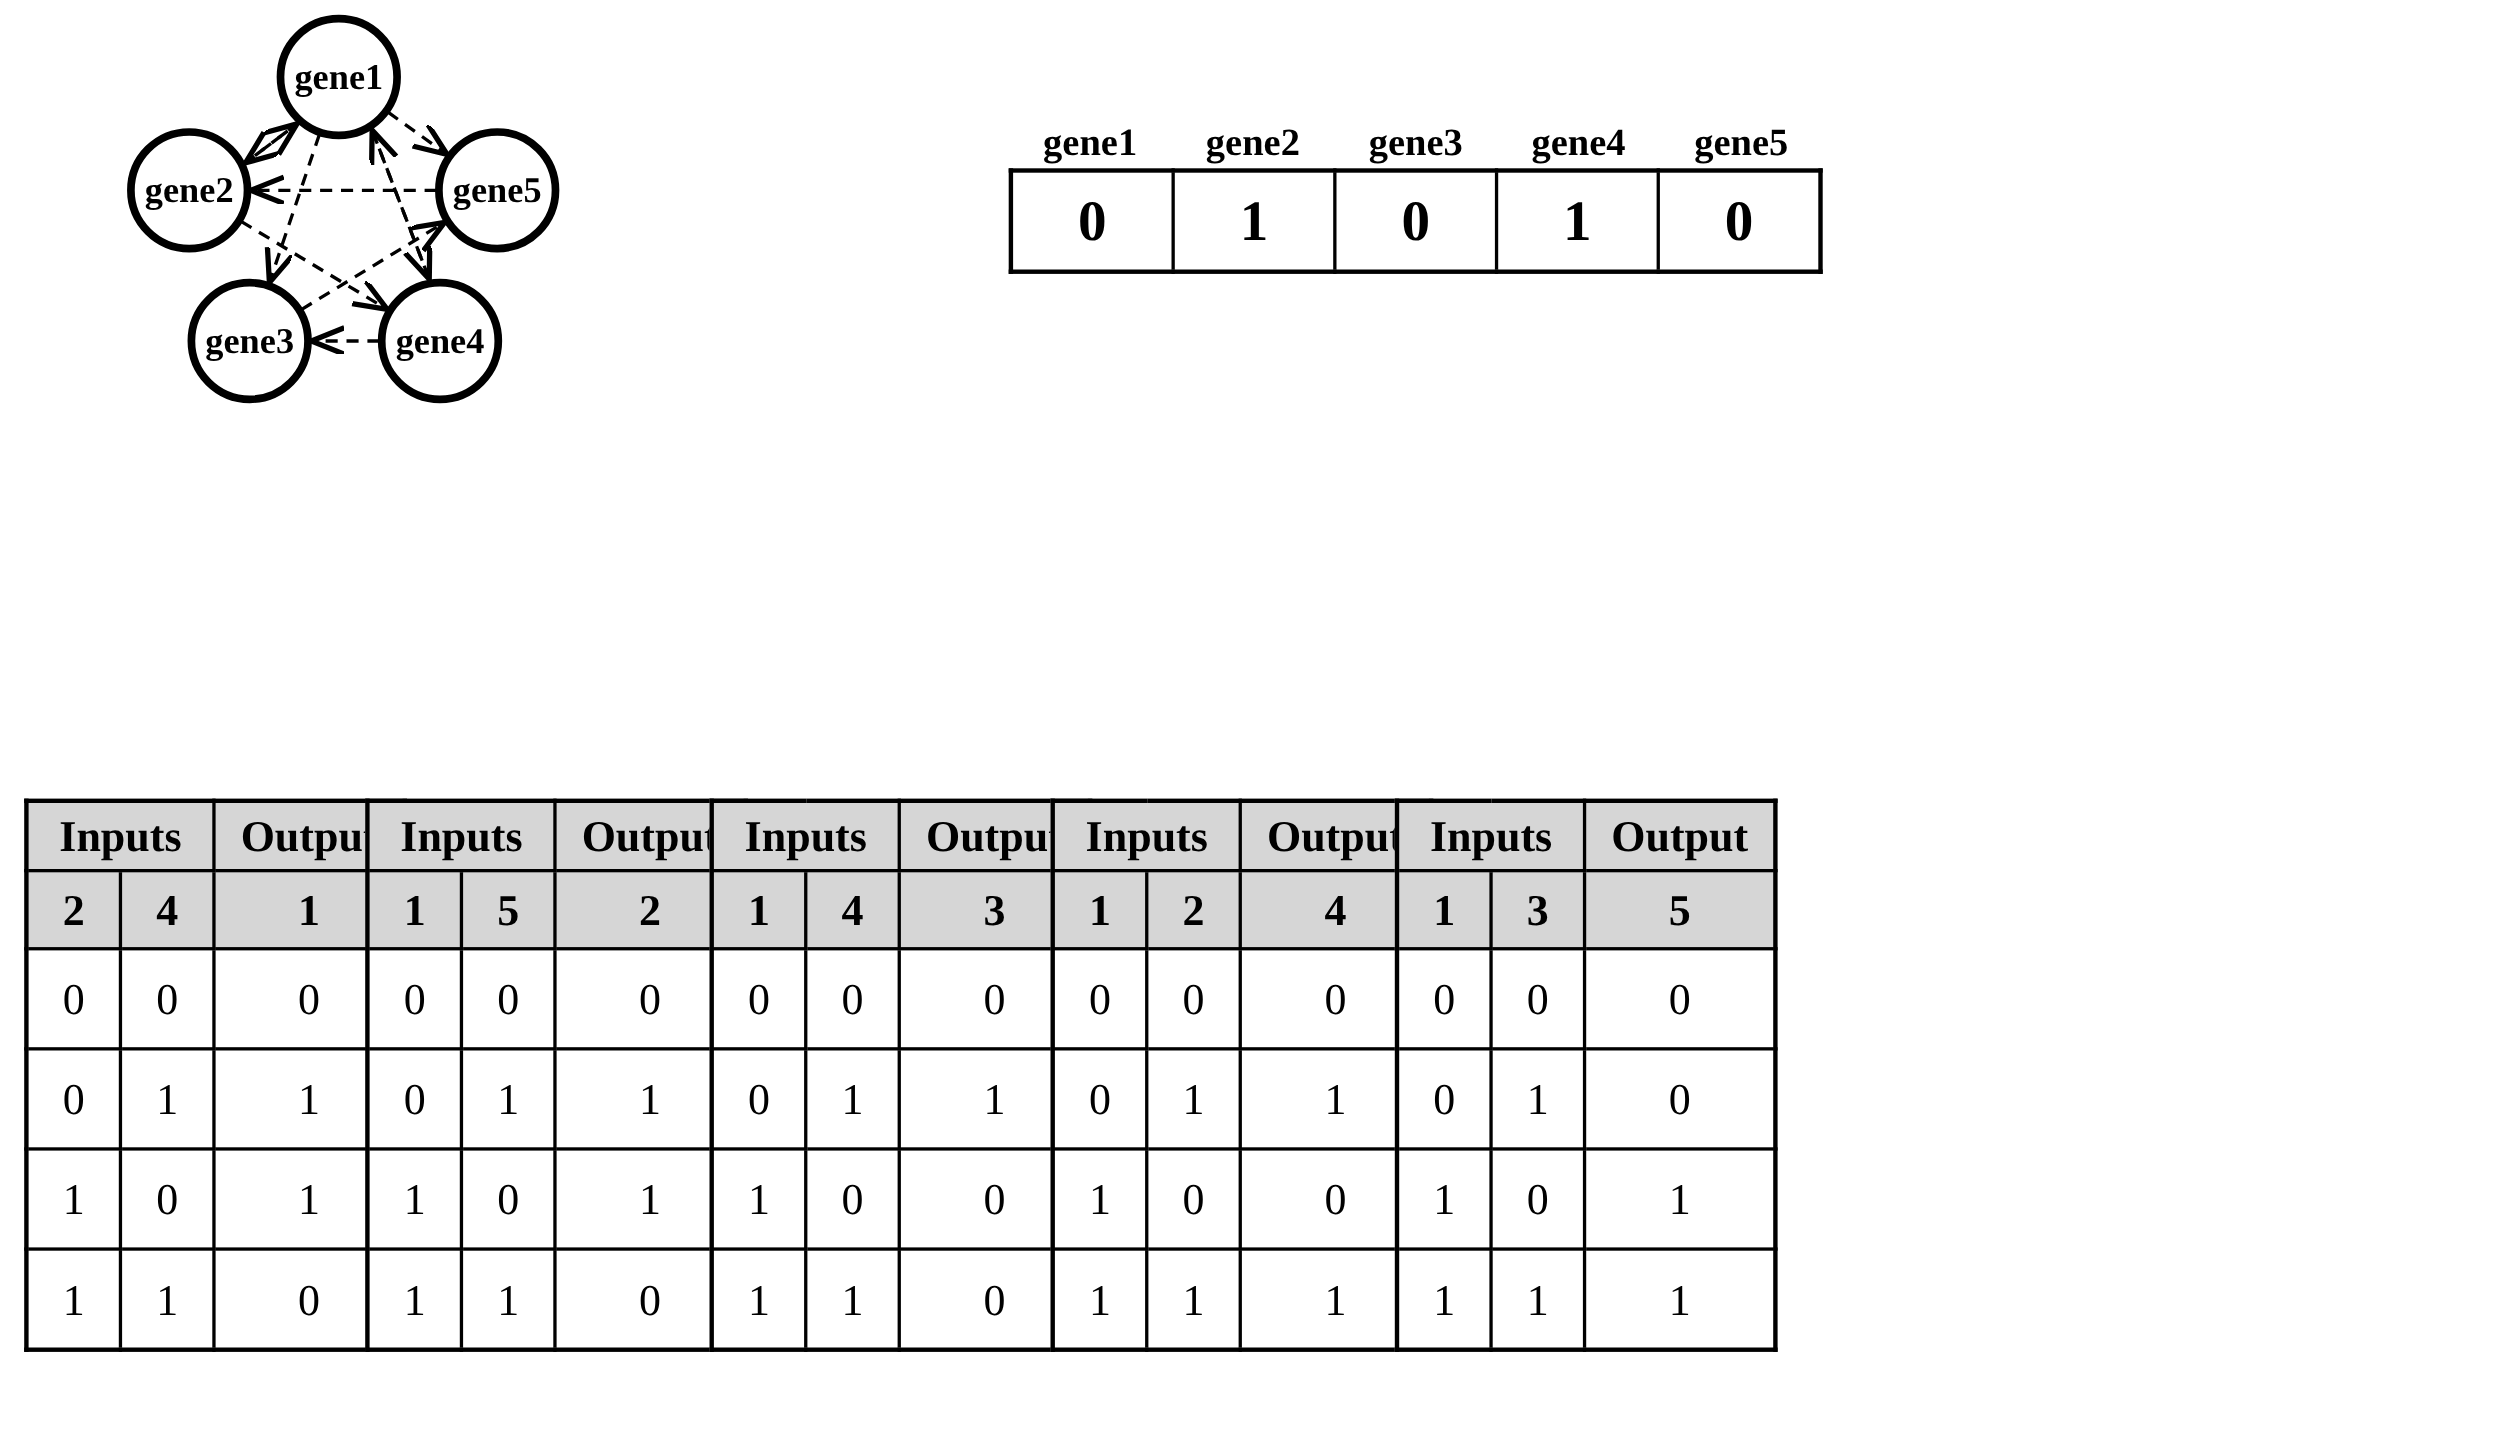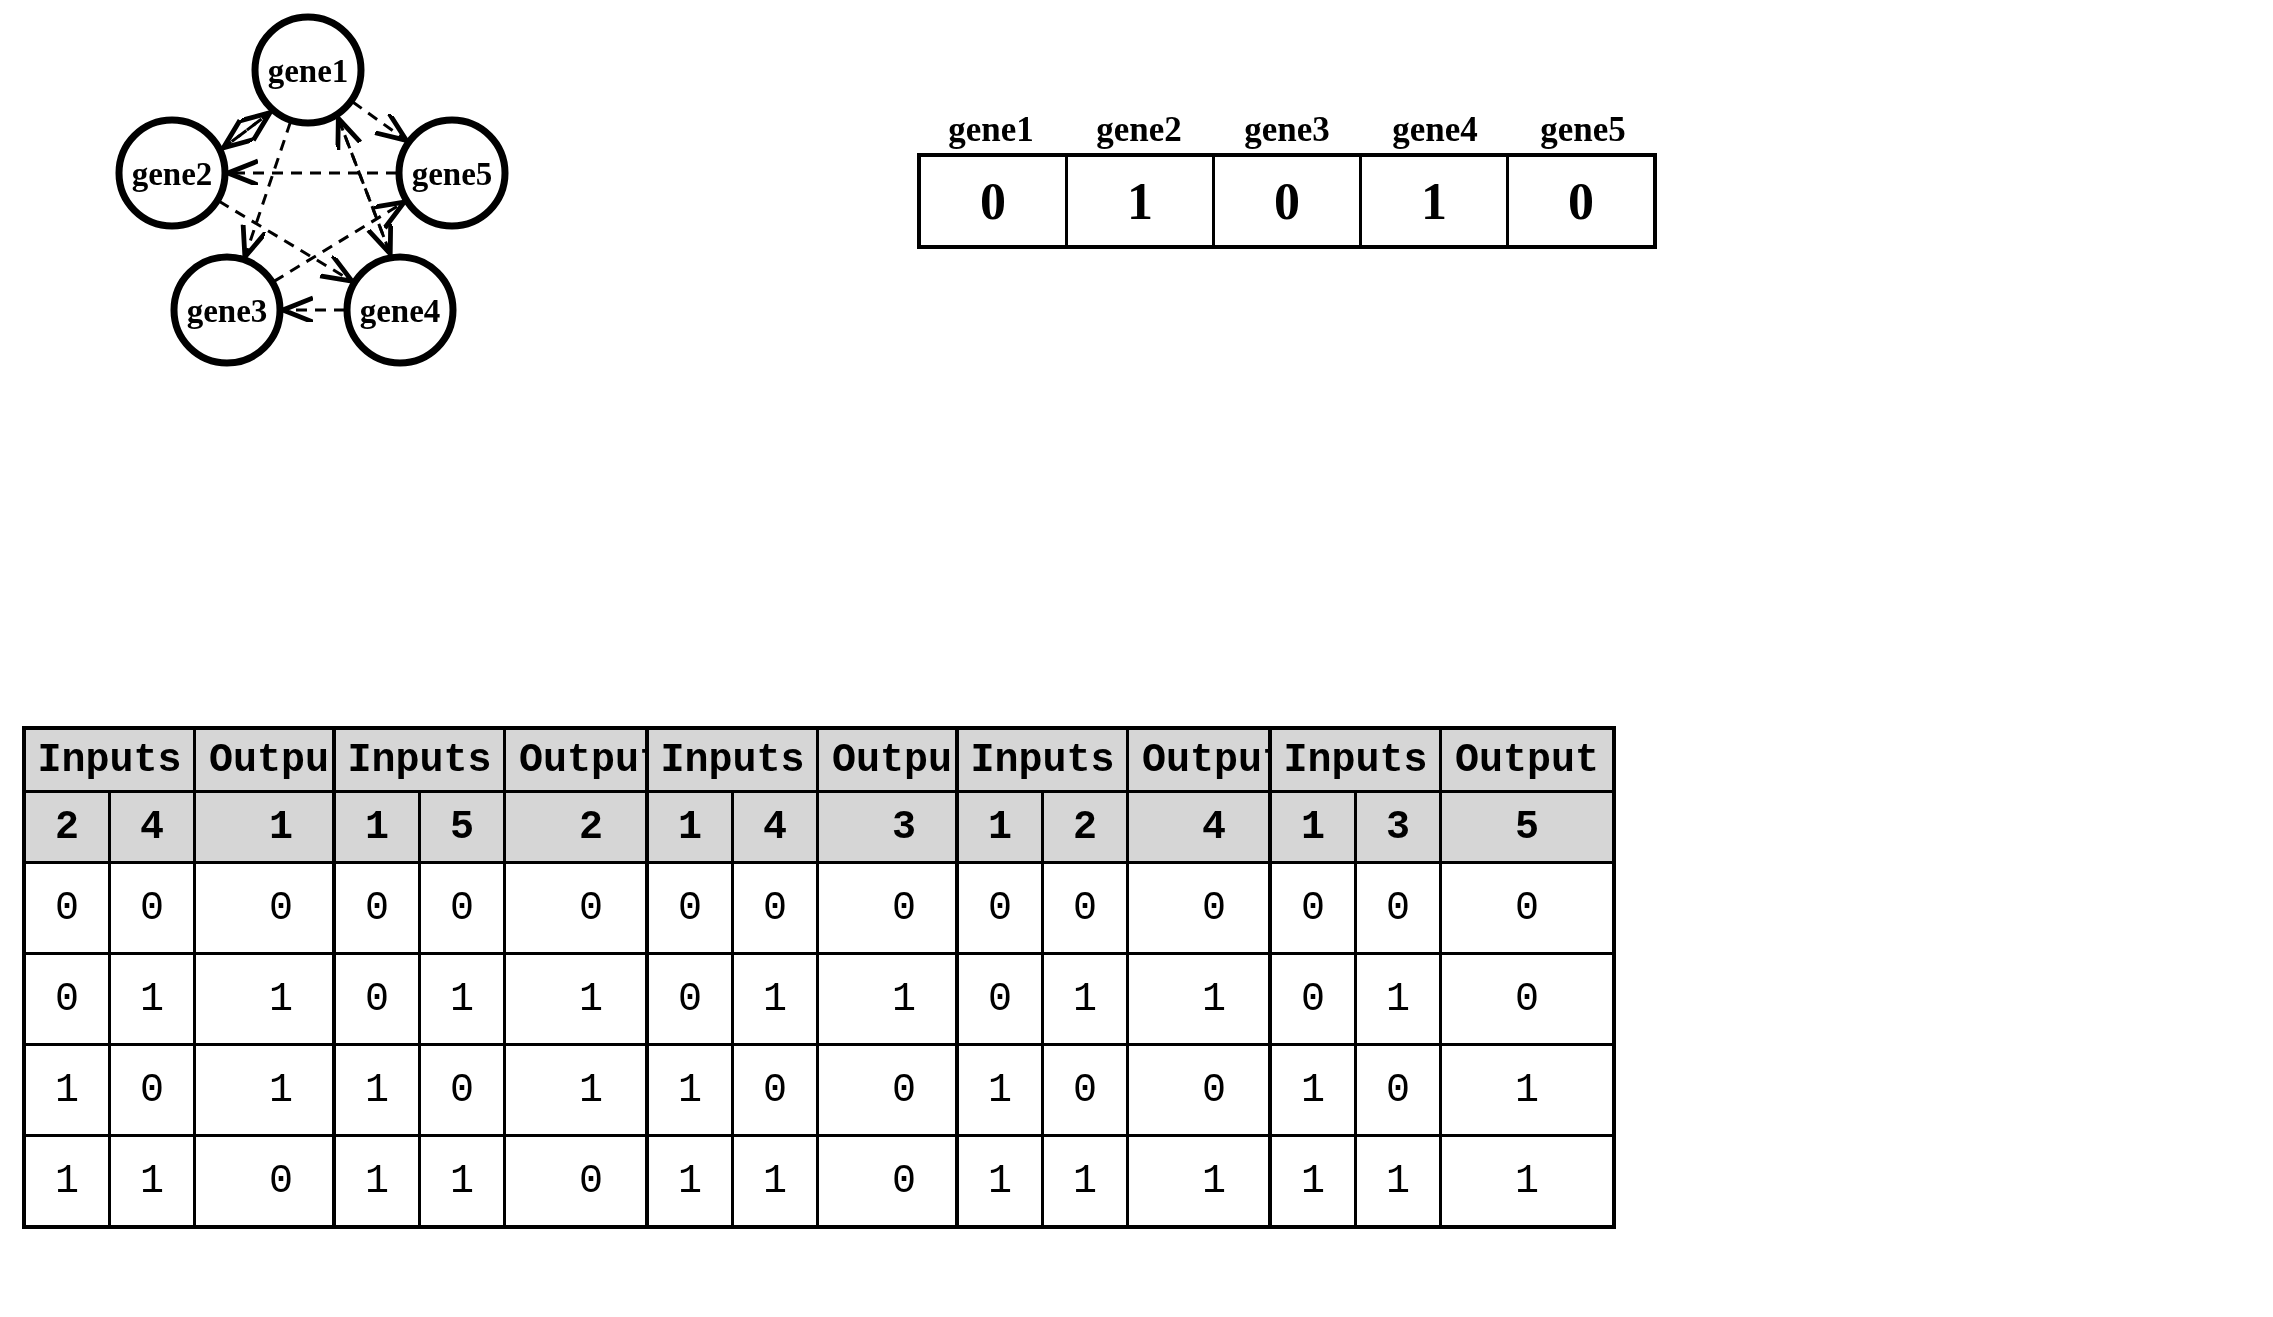--- a/index.html
+++ b/index.html
@@ -21,21 +21,21 @@
       line-height:1.0;padding-bottom:6px;white-space:nowrap;}
   #state-table{border-collapse:collapse;border:4px solid #000;}
   #state-table td{
       width:142px;height:86px;border:3px solid #000;
       text-align:center;vertical-align:middle;
       font-weight:bold;font-size:52px;}
 
   
   #truth-tables{position:absolute;left:0;top:726px;width:2273px;height:600px;}
   .truth-table{position:absolute;top:0;border-collapse:collapse;
-               border:4px solid #000;background:#fff;font-family:Liberation Mono, monospace;}
+               border:4px solid #000;background:#fff;}
   .truth-table td,.truth-table th{
       border:3px solid #000;text-align:center;vertical-align:middle;
       font-size:40px;font-weight:normal;padding:0;}
   .truth-table th{background:#d6d6d6;font-weight:bold;}
   .truth-table tr.subhead td{background:#d6d6d6;font-weight:bold;font-size:40px;}
   .truth-table .hrow th{height:60px;}
   .truth-table tr.subhead td{height:68px;}
   .truth-table tr.datarow td{height:88px;}
   .col-in{width:82px;}
   .col-out{width:170px;}

